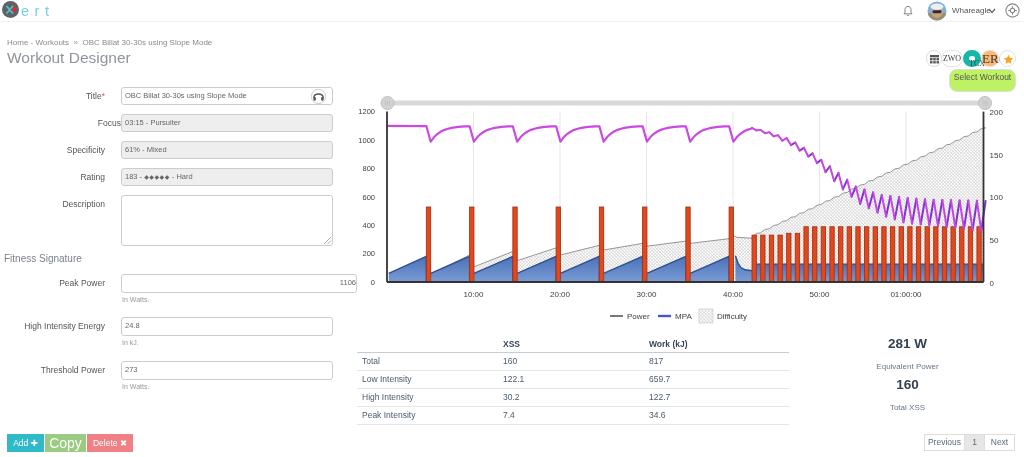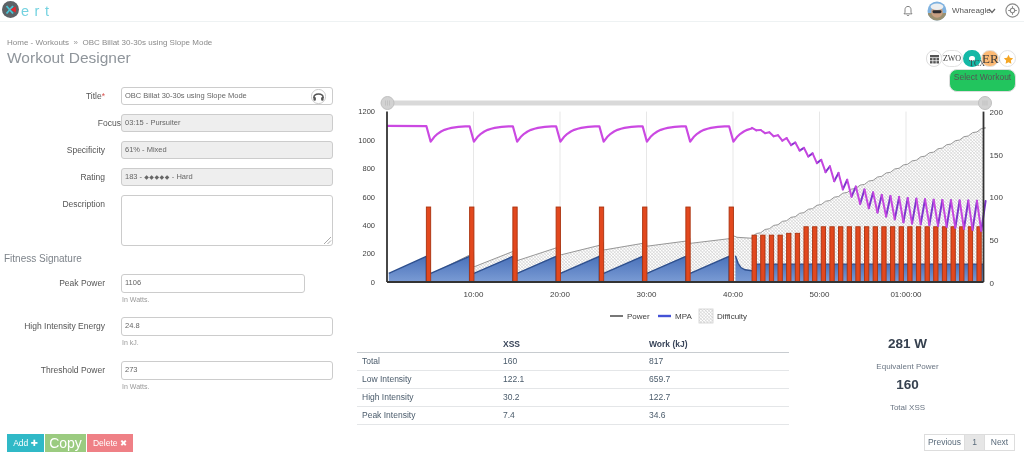--- a/index.html
+++ b/index.html
@@ -75,21 +75,21 @@
 <svg class="abs" style="left:323px;top:236px" width="9" height="9" viewBox="0 0 9 9">
     <g stroke="#aaa" stroke-width="1">
       <line x1="8" y1="1" x2="1" y2="8"></line>
       <line x1="8" y1="4.5" x2="4.5" y2="8"></line>
       <line x1="8" y1="8" x2="8" y2="8"></line>
     </g>
   </svg>
 
 <div class="abs" style="left:4px;top:253px;font-size:10px;color:#7d838a;">Fitness Signature</div>
 <div class="lbl" style="left:0;top:278px;width:105px;">Peak Power</div>
-<div class="inp" style="left:121px;top:274px;width:184px;height:19px;">1106</div>
+<div class="inp" style="left:121px;top:274px;width:236px;height:19px;text-align:right;">1106</div>
 <div class="help" style="left:122px;top:296px;">In Watts.</div>
 <div class="lbl" style="right:919px;top:321px;white-space:nowrap;">High Intensity Energy</div>
 <div class="inp" style="left:121px;top:317px;width:212px;height:19px;">24.8</div>
 <div class="help" style="left:122px;top:339px;">In kJ.</div>
 <div class="lbl" style="right:919px;top:365px;white-space:nowrap;">Threshold Power</div>
 <div class="inp" style="left:121px;top:361px;width:212px;height:19px;">273</div>
 <div class="help" style="left:122px;top:383px;">In Watts.</div>
 
 <div class="abs" style="left:7px;top:434px;width:37px;height:18px;background:#30b9c7;color:#fff;font-size:8.5px;line-height:18px;text-align:center;">Add ✚</div>
 <div class="abs" style="left:45px;top:434px;width:41px;height:18px;background:#9bcb80;color:#fff;font-size:14px;line-height:18px;text-align:center;">Copy ⧉</div>
@@ -109,21 +109,21 @@
     </svg>
 </div>
 <div class="abs" style="left:941px;top:50px;width:22px;height:17px;border:1px solid #e2e2e2;border-radius:8.5px;background:#fff;font-family:'Liberation Serif',serif;font-size:8px;color:#3b3b3b;line-height:15.5px;text-align:center;">ZWO</div>
 <div class="abs" style="left:963px;top:50px;width:18px;height:17px;border:6px solid #14b8a6;border-radius:8.5px;background:#fff;font-family:'Liberation Serif',serif;font-size:8px;color:#3b3b3b;line-height:15.5px;text-align:center;">TCX</div>
 <div class="abs" style="left:981px;top:50px;width:18px;height:17px;border:1px solid #e2e2e2;border-radius:8.5px;background:#fdba74;font-family:'Liberation Serif',serif;font-size:13px;color:#3b3b3b;line-height:15.5px;text-align:center;">ERG</div>
 <div class="abs" style="left:999px;top:50px;width:17px;height:17px;border:1px solid #e2e2e2;border-radius:9px;background:#fff;">
 <svg style="position:absolute;left:2.5px;top:2.5px" width="11" height="11" viewBox="0 0 24 24">
       <path d="M12 1.8 L15.1 8.2 L22.2 9.2 L17.1 14.1 L18.3 21.2 L12 17.8 L5.7 21.2 L6.9 14.1 L1.8 9.2 L8.9 8.2 Z" fill="#f5a623"></path>
     </svg>
 </div>
-<div class="abs" style="left:949px;top:69px;width:67px;height:23px;border:1px solid #ddd;border-radius:8px;background:#22c55e;font-size:8.5px;color:#555;line-height:15px;text-align:center;white-space:nowrap;">Select Workout</div>
+<div class="abs" style="left:949px;top:69px;width:67px;height:23px;border:1px solid #ddd;border-radius:8px;background:#bef264;font-size:8.5px;color:#555;line-height:15px;text-align:center;white-space:nowrap;">Select Workout</div>
 
 <div class="abs" style="left:355px;top:95px;width:669px;height:235px;"><svg width="669" height="235" viewBox="0 0 669 235" font-family="Liberation Sans, sans-serif">
       <defs>
 <pattern id="hatch" width="2.3" height="2.3" patternUnits="userSpaceOnUse" patternTransform="rotate(45)">
 <rect width="2.3" height="2.3" fill="#ffffff"></rect>
 <line x1="0" y1="0" x2="0" y2="2.3" stroke="#c0c0c0" stroke-width="0.7"></line>
 <line x1="0" y1="1.15" x2="2.3" y2="1.15" stroke="#cfcfcf" stroke-width="0.6"></line>
 </pattern>
 <linearGradient id="mpag" gradientUnits="userSpaceOnUse" x1="32.0" y1="0" x2="628.5" y2="0">
 <stop offset="0.60" stop-color="#c94ae2"></stop>

